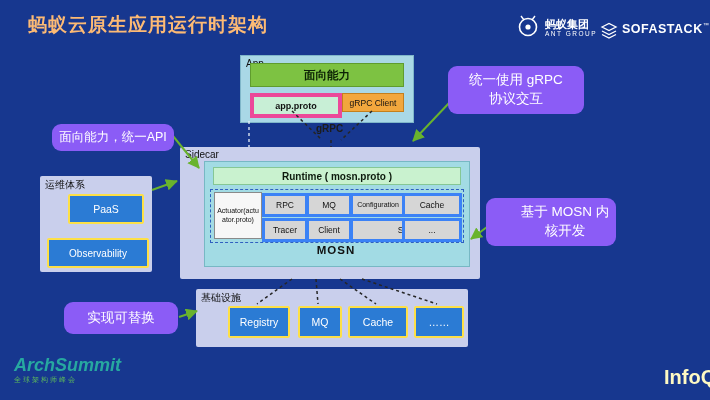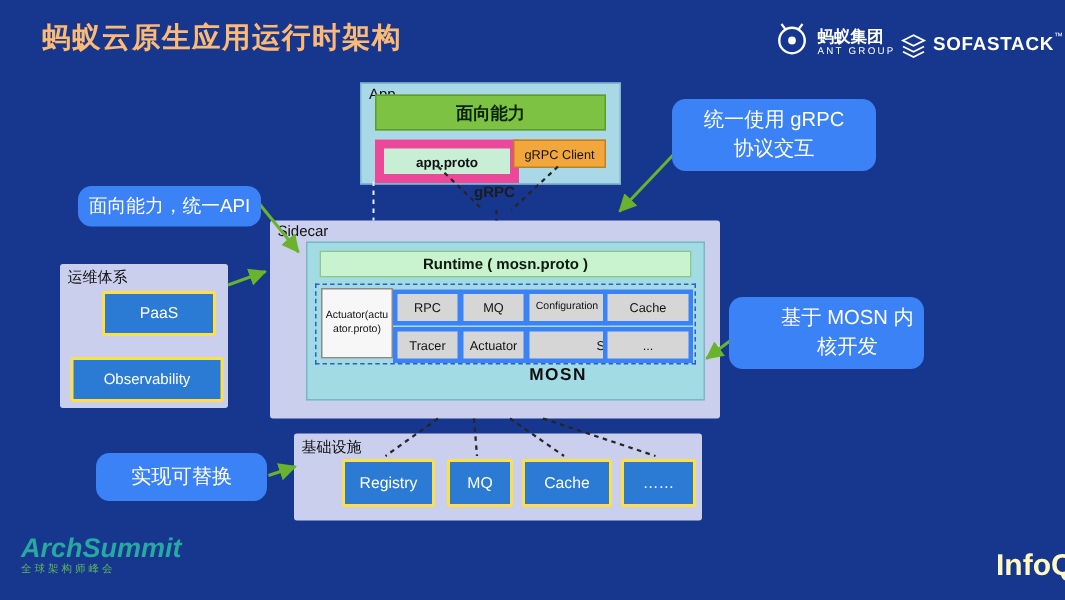--- a/index.html
+++ b/index.html
@@ -20,50 +20,50 @@
   .ant-logo .cn{font-size:11px;font-weight:bold;}
   .ant-logo .en{font-size:6.5px;letter-spacing:1.5px;}
   .sofa-logo{left:600px;top:22px;display:flex;align-items:flex-start;color:#fff;}
   .sofa-logo .name{font-size:12.5px;font-weight:bold;margin-left:4px;letter-spacing:.5px;}
   .sofa-logo .tm{font-size:6px;vertical-align:super;}
 
   
   .app-box{left:240px;top:55px;width:172px;height:66px;background:#a9d8e6;border:1px solid #7fb6c9;}
   .box-label{position:absolute;top:2px;left:5px;font-size:10px;color:#101010;}
   .biz-code{left:250px;top:63px;width:152px;height:22px;background:#7dc242;border:1px solid #5f9c2e;font-size:11.5px;font-weight:bold;color:#0c2205;}
-  .app-proto{left:250px;top:93px;width:84px;height:17px;background:#c8efd6;border:6px solid #ec4899;font-size:9px;font-weight:bold;color:#111;}
+  .app-proto{left:250px;top:93px;width:84px;height:17px;background:#c8efd6;border:4px solid #ec4899;font-size:9px;font-weight:bold;color:#111;}
   .grpc-client{left:342px;top:93px;width:60px;height:17px;background:#f2a73d;border:1px solid #c47f1d;font-size:8.5px;color:#111;}
 
   .grpc-label{left:316px;top:123px;font-size:10px;color:#1c1c1c;font-weight:bold;}
 
   
   .sidecar-box{left:180px;top:147px;width:300px;height:132px;background:#c9cfec;border-radius:2px;}
   .runtime-box{left:204px;top:161px;width:264px;height:104px;background:#a2dbe4;border:1px solid #77b8c4;}
   .runtime-header{left:213px;top:167px;width:246px;height:16px;background:#c9f2cf;border:1px solid #85c795;font-size:10px;font-weight:bold;color:#0d1a0d;}
   .dashed-area{left:210px;top:189px;width:252px;height:52px;border:1px dashed #2f5fc0;}
   .cap{background:#d6d6d6;border:3px solid #3b82f6;font-size:8.5px;color:#111;line-height:1.05;}
   .cap-wrap{font-size:7px;word-break:break-all;padding:0 1px;}
   .actuator{left:214px;top:192px;width:44px;height:43px;background:#f7f7f7;border:1px solid #8a8a8a;font-size:7px;color:#111;word-break:break-all;line-height:1.15;padding:1px;}
-  .mosn-label{left:204px;top:244px;width:264px;font-size:11.5px;font-weight:bold;color:#101010;text-align:center;letter-spacing:1px;padding-left:36px;}
+  .mosn-label{left:204px;top:244px;width:264px;font-size:11.5px;font-weight:bold;color:#101010;text-align:center;letter-spacing:1px;}
 
   
   .ops-box{left:40px;top:176px;width:112px;height:96px;background:#c9cfec;border-radius:2px;}
   .blue-item{background:#2b7bd4;border:2px solid #fde047;border-radius:2px;color:#ffffff;font-size:10.5px;}
   .paas{left:68px;top:194px;width:72px;height:26px;}
   .observability{left:47px;top:238px;width:98px;height:26px;font-size:10px;}
 
   
   .infra-box{left:196px;top:289px;width:272px;height:58px;background:#c9cfec;border-radius:2px;}
   .registry{left:228px;top:306px;width:58px;height:28px;}
   .infra-mq{left:298px;top:306px;width:40px;height:28px;}
   .infra-cache{left:348px;top:306px;width:56px;height:28px;}
   .infra-more{left:414px;top:306px;width:46px;height:28px;}
 
   
-  .callout{background:#3b82f6;border-radius:9px;color:#ffffff;white-space:pre-line;line-height:1.4;z-index:6;}
+  .callout{background:#8b5cf6;border-radius:9px;color:#ffffff;white-space:pre-line;line-height:1.4;z-index:6;}
   .co-grpc{left:448px;top:66px;width:136px;height:48px;font-size:13.5px;}
   .co-api{left:52px;top:124px;width:122px;height:27px;font-size:12.5px;}
   .co-mosn{left:486px;top:198px;width:102px;height:48px;font-size:13.5px;padding-left:28px;}
   .co-replace{left:64px;top:302px;width:114px;height:32px;font-size:13.5px;}
 
   
   .archsummit{left:14px;top:356px;line-height:1.1;}
   .archsummit .name{font-size:18px;font-weight:bold;font-style:italic;color:#27a8a0;}
   .archsummit .sub{font-size:7px;color:#5cb85c;letter-spacing:2px;}
   .infoq{left:664px;top:366px;font-size:20px;font-weight:bold;color:#fef9c3;}
@@ -140,21 +140,21 @@
 <div class="abs flexc runtime-header">Runtime ( mosn.proto )</div>
 <div class="abs dashed-area"></div>
 <div class="abs flexc actuator">Actuator(actuator.proto)</div>
 
 <div class="abs flexc cap" style="left:262px;top:193px;width:40px;height:18px;">RPC</div>
 <div class="abs flexc cap" style="left:306px;top:193px;width:40px;height:18px;">MQ</div>
 <div class="abs flexc cap cap-wrap" style="left:350px;top:193px;width:48px;height:18px;">Configuration</div>
 <div class="abs flexc cap" style="left:402px;top:193px;width:54px;height:18px;">Cache</div>
 
 <div class="abs flexc cap" style="left:262px;top:218px;width:40px;height:18px;">Tracer</div>
-<div class="abs flexc cap" style="left:306px;top:218px;width:40px;height:18px;">Actuator</div>
+<div class="abs flexc cap" style="left:306px;top:218px;width:40px;height:18px;">Client</div>
 <div class="abs flexc cap" style="left:350px;top:218px;width:48px;height:18px;padding-left:36px;">Security</div>
 <div class="abs flexc cap" style="left:402px;top:218px;width:54px;height:18px;">...</div>
 
 <div class="abs mosn-label">MOSN</div>
 
 <div class="abs ops-box">
   <span class="box-label">运维体系</span>
 </div>
 <div class="abs flexc blue-item paas">PaaS</div>
 <div class="abs flexc blue-item observability">Observability</div>

